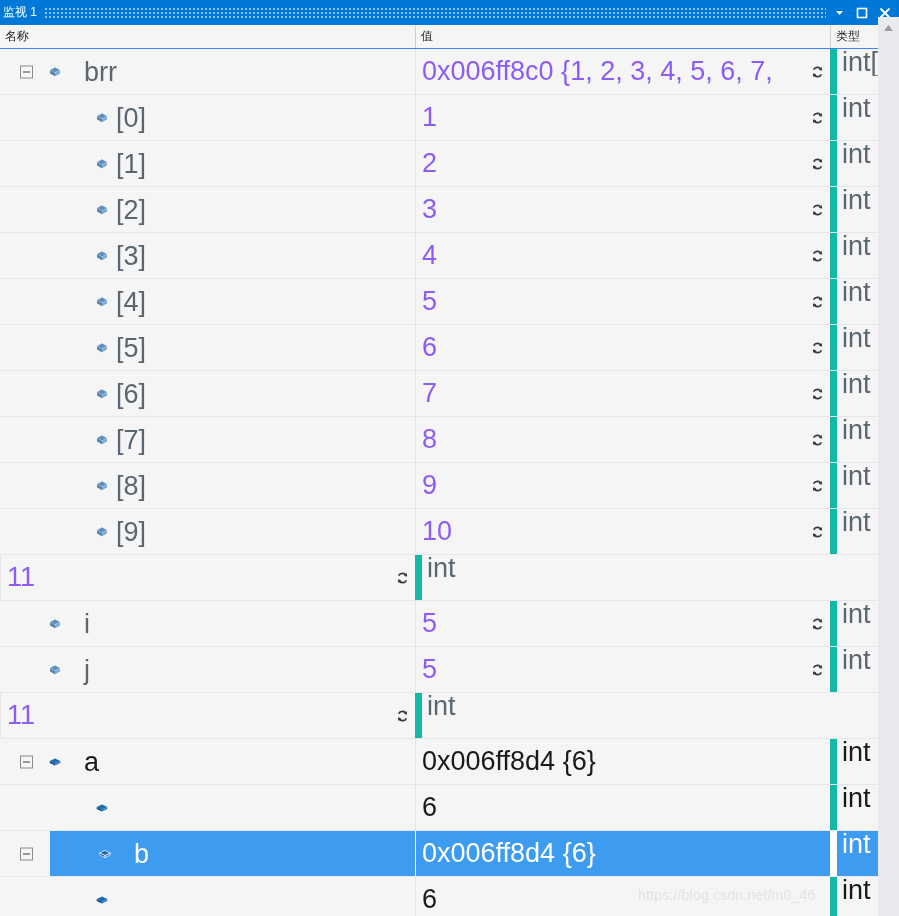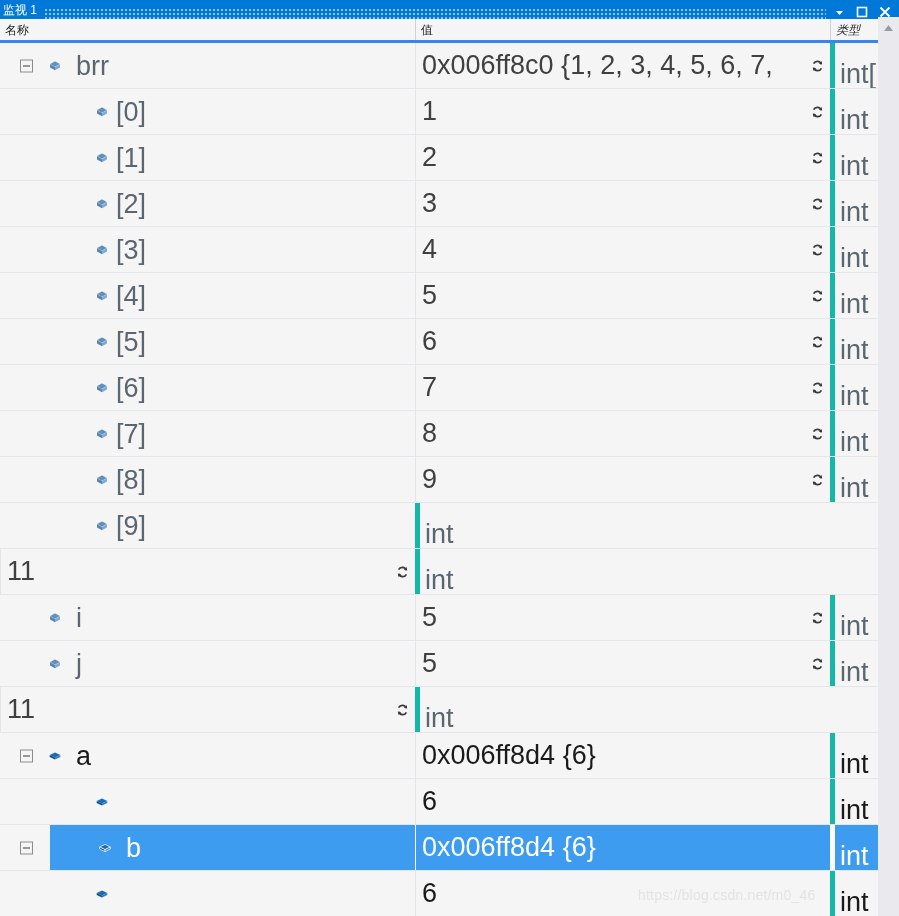--- a/index.html
+++ b/index.html
@@ -15,24 +15,24 @@
     position: relative;
     width: 899px;
     height: 916px;
     overflow: hidden;
     background: #f5f5f5;
   }
 
   
   .titlebar {
     position: relative;
-    height: 19px;
+    height: 25px;
     background: #0078d7;
     display: flex;
-    align-items: flex-end;
+    align-items: center;
     overflow: hidden;
   }
   .titlebar-text {
     color: #ffffff;
     font-size: 12px;
     line-height: 17px;
     padding-left: 3px;
     white-space: nowrap;
     letter-spacing: 0px;
   }
@@ -60,36 +60,36 @@
     justify-content: center;
     cursor: default;
   }
   .tbtn svg { display:block; }
 
   
   .colheader {
     position: relative;
     height: 24px;
     background: #f5f5f5;
-    border-bottom: 3px solid #3b82f6;
+    border-bottom: 1px solid #3b82f6;
     display: flex;
     box-sizing: border-box;
   }
   .colheader .cell {
     font-size: 12px;
     color: #1e1e1e;
     line-height: 23px;
     padding-left: 5px;
     box-sizing: border-box;
     overflow: hidden;
     white-space: nowrap;
   }
   .colheader .cell.name  { width: 415px; }
   .colheader .cell.value { width: 415px; border-left: 1px solid #cfcfd6; }
-  .colheader .cell.type  { width: 48px;  border-left: 1px solid #cfcfd6; font-style: italic; }
+  .colheader .cell.type  { width: 48px;  border-left: 1px solid #cfcfd6; }
   .colheader .cell.pad   { flex: 1 1 auto; background: #e9e9ee; }
 
   
   .gridwrap {
     position: relative;
     height: 875px;
     overflow: hidden;
   }
   .row {
     position: relative;
@@ -113,23 +113,23 @@
     flex: 0 0 415px;
     box-sizing: border-box;
     border-left: 1px solid #e6e6ea;
     display: flex;
     align-items: center;
   }
   .row .c-type {
     position: relative;
     flex: 1 1 auto;
     box-sizing: border-box;
-    border-left: 5px solid #14b8a6;
-    display: flex;
-    align-items: flex-end;
+    border-left: 7px solid #14b8a6;
+    display: flex;
+    align-items: flex-start;
     padding-left: 5px;
   }
 
   
   .expander {
     position: absolute;
     left: 20px;
     top: 50%;
     transform: translateY(-50%);
     width: 13px;
@@ -165,21 +165,21 @@
     transform: translateY(-50%);
     font-size: 27px;
     color: #5b6670;
     white-space: nowrap;
     line-height: 1;
   }
   .row.solid .name-text { color: #1a1a1a; }
 
   .value-text {
     font-size: 27px;
-    color: #404040;
+    color: #8b5cf6;
     white-space: nowrap;
     padding-left: 6px;
     line-height: 1;
   }
   .row.solid .value-text { color: #1a1a1a; }
 
   .type-text {
     font-size: 27px;
     color: #5b6670;
     white-space: nowrap;
@@ -194,21 +194,21 @@
     top: 50%;
     transform: translateY(-50%);
     width: 15px;
     height: 15px;
     cursor: default;
   }
   .refresh-icon svg { display:block; }
 
   
   .lvl0 .varicon   { left: 48px; }
-  .lvl0 .name-text { left: 76px; }
+  .lvl0 .name-text { left: 84px; }
   .lvl1 .varicon   { left: 95px; }
   .lvl1 .name-text { left: 116px; }
 
   
   .row.selected .c-name,
   .row.selected .c-value,
   .row.selected .c-type {
     background: #3d9bf0;
   }
   .row.selected .c-name { margin-left: 50px; width: 365px; flex: 0 0 365px; }
@@ -565,20 +565,31 @@
           <span class="varicon">
             <svg width="14" height="14" viewBox="0 0 14 14">
               <path d="M7 2.2 L12 5 L7 7.8 L2 5 Z" fill="#2d6ca8" opacity="0.75"></path>
               <path d="M2 5 L2 8.4 L7 11.2 L7 7.8 Z" fill="#17548c" opacity="0.7"></path>
               <path d="M7 7.8 L7 11.2 L12 8.4 L12 5 Z" fill="#4a8cc4" opacity="0.7"></path>
               <path d="M7 2.2 L12 5 L7 7.8 L2 5 Z" fill="none" stroke="#ffffff" stroke-width="0.5" opacity="0.5"></path>
             </svg>
           </span>
           <span class="name-text">[9]</span>
         </div>
+        <div class="c-value">
+          <span class="value-text">10</span>
+          <span class="refresh-icon">
+            <svg width="15" height="15" viewBox="0 0 15 15">
+              <path d="M11.3 5.6 A4.2 4.2 0 0 0 3.6 5.2" fill="none" stroke="#3a3a3a" stroke-width="1.7"></path>
+              <path d="M3.7 9.4 A4.2 4.2 0 0 0 11.4 9.8" fill="none" stroke="#3a3a3a" stroke-width="1.7"></path>
+              <path d="M11.6 2.6 L12.2 6.0 L8.9 5.3 Z" fill="#3a3a3a"></path>
+              <path d="M3.4 12.4 L2.8 9.0 L6.1 9.7 Z" fill="#3a3a3a"></path>
+            </svg>
+          </span>
+        </div>
         <div class="c-type">
           <span class="type-text">int</span>
         </div>
       </div>
       <div class="row lvl1">
         <div class="c-value">
           <span class="value-text">11</span>
           <span class="refresh-icon">
             <svg width="15" height="15" viewBox="0 0 15 15">
               <path d="M11.3 5.6 A4.2 4.2 0 0 0 3.6 5.2" fill="none" stroke="#3a3a3a" stroke-width="1.7"></path>

